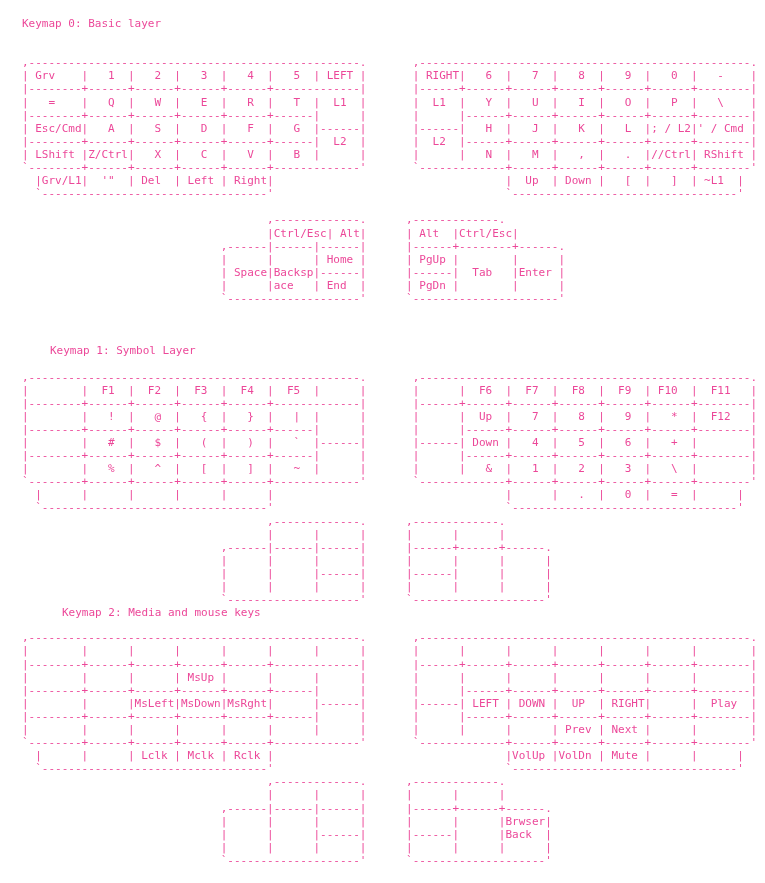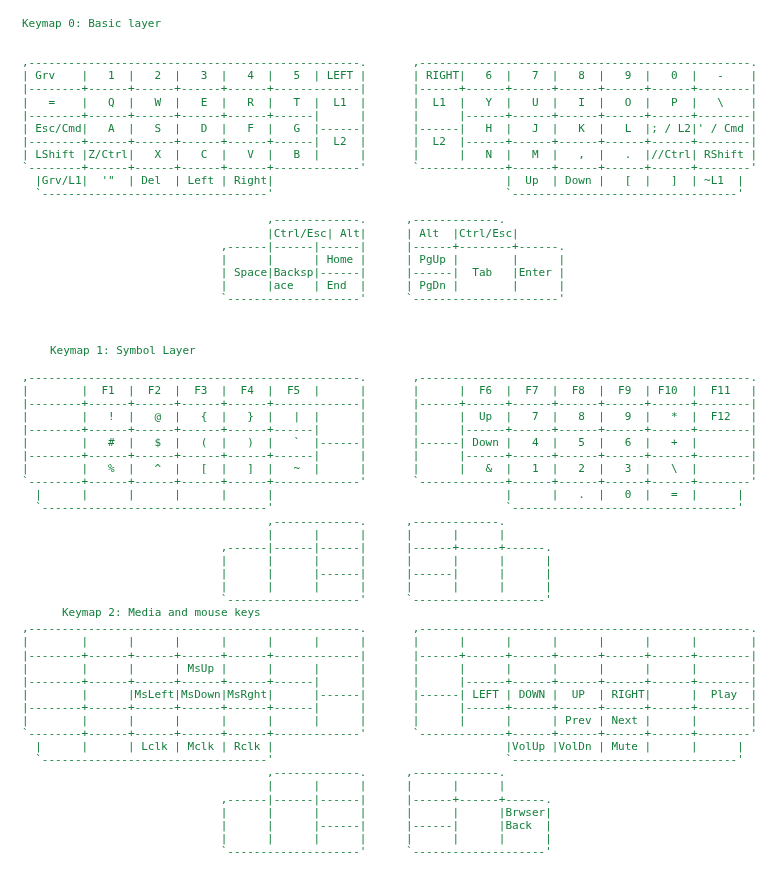--- a/index.html
+++ b/index.html
@@ -23,27 +23,27 @@
     line-height: 13.1px;
     white-space: pre;
   }
   
   #sec0 .title { margin-bottom: 26.2px; }   
   #sec0 .thumb { margin-top: 13.1px; }      
   #sec1 { margin-top: 39.3px; }             
   #sec1 .title { margin-bottom: 13.1px; padding-left: 28px; }   
   #sec1 .thumb { margin-top: 0; }
   #sec2 { margin-top: 0; }
-  #sec2 .title { margin-bottom: 3px; padding-left: 40px; }   
+  #sec2 .title { margin-bottom: 12px; padding-left: 40px; }   
   #sec2 .thumb { margin-top: 0; }
 </style>
 </head>
 <body style="background: rgb(255, 255, 255);">
 
-<div class="doc" style="color: #15803d;">
+<div class="doc" style="color: #ec4899;">
 
   <section class="sec" id="sec0">
     <pre class="title">Keymap 0: Basic layer</pre>
     <pre class="art main">,--------------------------------------------------.       ,--------------------------------------------------.
 | Grv    |   1  |   2  |   3  |   4  |   5  | LEFT |       | RIGHT|   6  |   7  |   8  |   9  |   0  |   -    |
 |--------+------+------+------+------+-------------|       |------+------+------+------+------+------+--------|
 |   =    |   Q  |   W  |   E  |   R  |   T  |  L1  |       |  L1  |   Y  |   U  |   I  |   O  |   P  |   \    |
 |--------+------+------+------+------+------|      |       |      |------+------+------+------+------+--------|
 | Esc/Cmd|   A  |   S  |   D  |   F  |   G  |------|       |------|   H  |   J  |   K  |   L  |; / L2|' / Cmd |
 |--------+------+------+------+------+------|  L2  |       |  L2  |------+------+------+------+------+--------|

